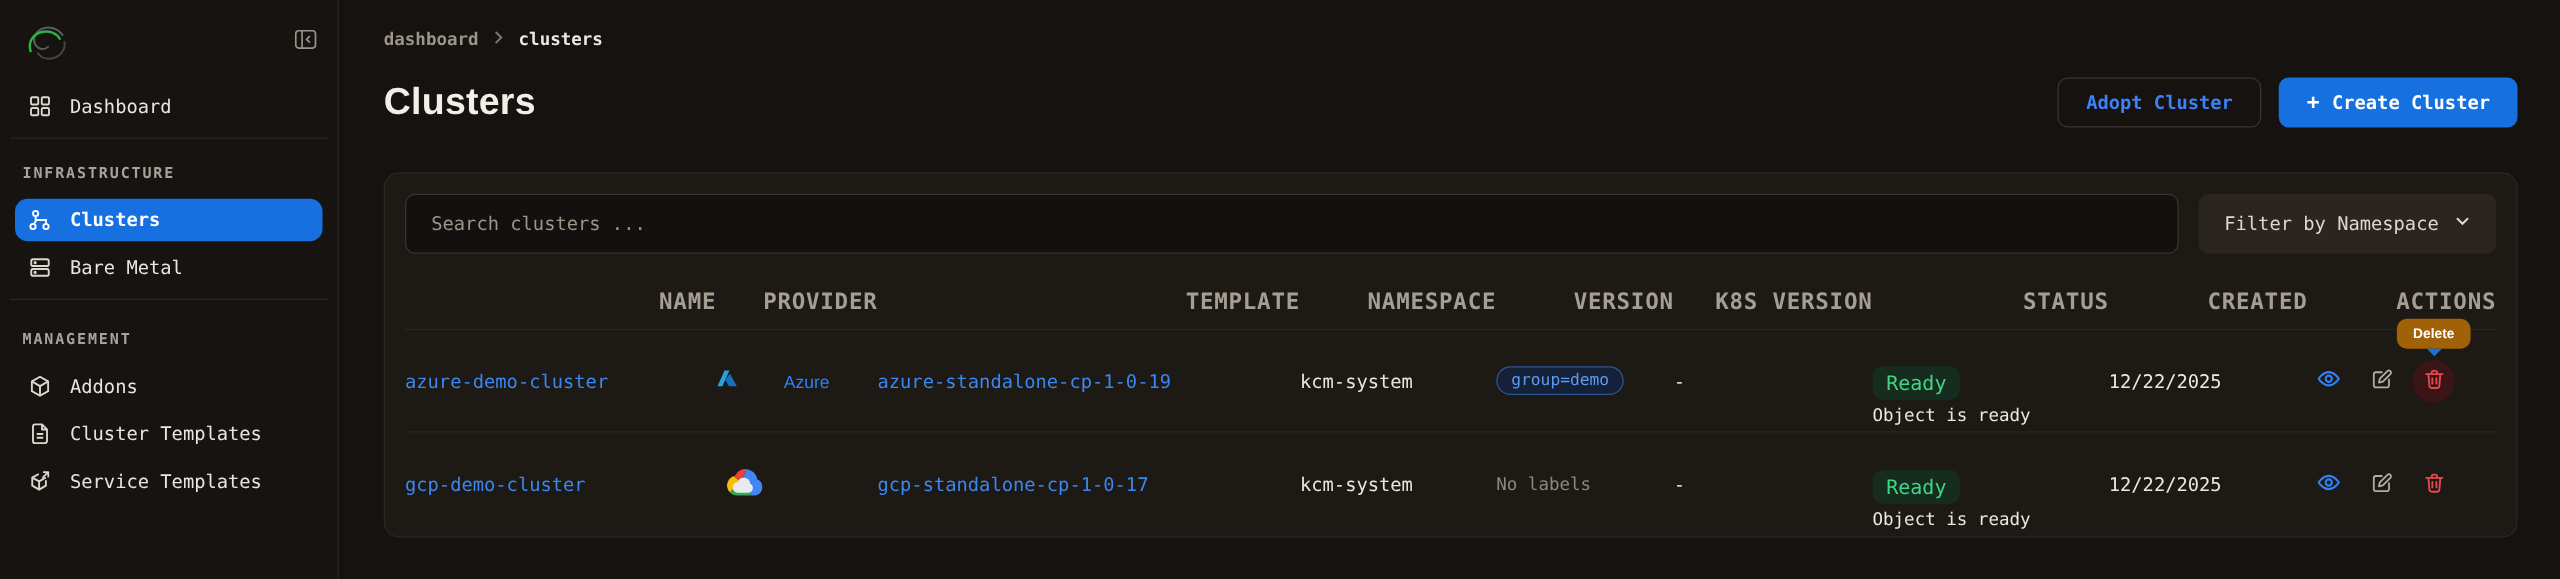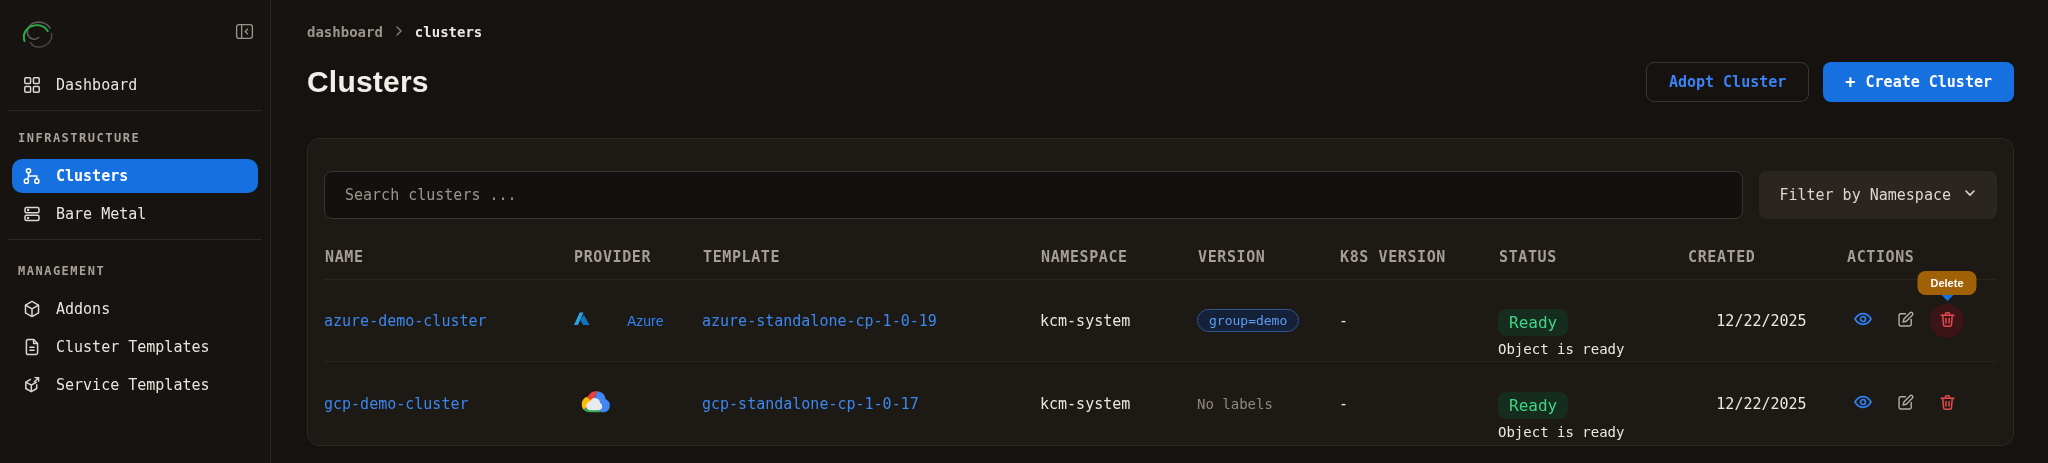--- a/index.html
+++ b/index.html
@@ -68,21 +68,21 @@
   .btn-ghost { background: transparent; border: 1px solid #3a352e; color: #3b82f6; }
   .btn-primary { background: #1670e0; border: none; color: #ffffff; }
   .btn-primary .plus { font-size: 17px; font-weight: bold; }
 
   
   .card {
     margin-top: 36px;
     background: #1d1915;
     border: 1px solid #2d2822;
     border-radius: 12px;
-    padding: 32px 16px 0 16px;
+    padding: 16px 16px 0 16px;
   }
   .toolbar { display: flex; gap: 16px; }
   .search {
     flex: 1; height: 48px;
     background: #131110; border: 1px solid #39332b; border-radius: 8px;
     padding: 0 20px; color: #e3ded5;
     font-family: inherit; font-size: 15px; outline: none;
   }
   .search::placeholder { color: #9c958a; }
   .filter-btn {
@@ -94,21 +94,21 @@
 
   
   .table { margin-top: 16px; }
   .thead, .trow {
     display: grid;
     grid-template-columns: 249px 129px 338px 157px 142px 159px 189px 159px 1fr;
     align-items: center;
   }
   .thead {
     height: 44px;
-    color: #a59e93; font-size: 15px; font-weight: bold; letter-spacing: 0.6px;
+    color: #a59e93; font-size: 18px; font-weight: bold; letter-spacing: 0.6px; text-align: right;
   }
   .thead > div { padding-left: 1px; }
   .trow { border-top: 1px solid #292420; height: 82px; position: relative; }
   .trow:last-child { height: 84px; }
   .cell { padding-right: 10px; }
   .link { color: #3b87f0; font-size: 15px; text-decoration: none; cursor: pointer; }
   .provider { display: flex; align-items: center; gap: 5px; }
   .provider-label {
     font-family: "Liberation Sans", "DejaVu Sans", sans-serif;
     font-size: 14px; color: #2f81f7; margin-left: 32px;
@@ -118,21 +118,21 @@
     display: inline-block; font-size: 13px; color: #5d9bf0;
     background: #152138; border: 1px solid #2f5494;
     padding: 3px 11px; border-radius: 999px;
   }
   .muted { color: #8f887d; font-size: 14px; }
   .status-badge {
     display: inline-block; background: #152c1e; color: #3ed584;
     font-size: 16px; padding: 4px 11px; border-radius: 8px; margin-top: 24px;
   }
   .status-detail { color: #ece8e1; font-size: 14px; margin-top: 5px; }
-  .created { color: #ece8e1; font-size: 15px; text-align: center; }
+  .created { color: #ece8e1; font-size: 15px; }
 
   .actions { display: flex; align-items: center; gap: 8px; }
   .icon-btn {
     width: 34px; height: 34px; border: none; background: transparent;
     border-radius: 50%; display: flex; align-items: center; justify-content: center;
     cursor: pointer; position: relative;
   }
   .icon-btn.delete-hovered { background: #3a1416; }
 
   .tooltip {

